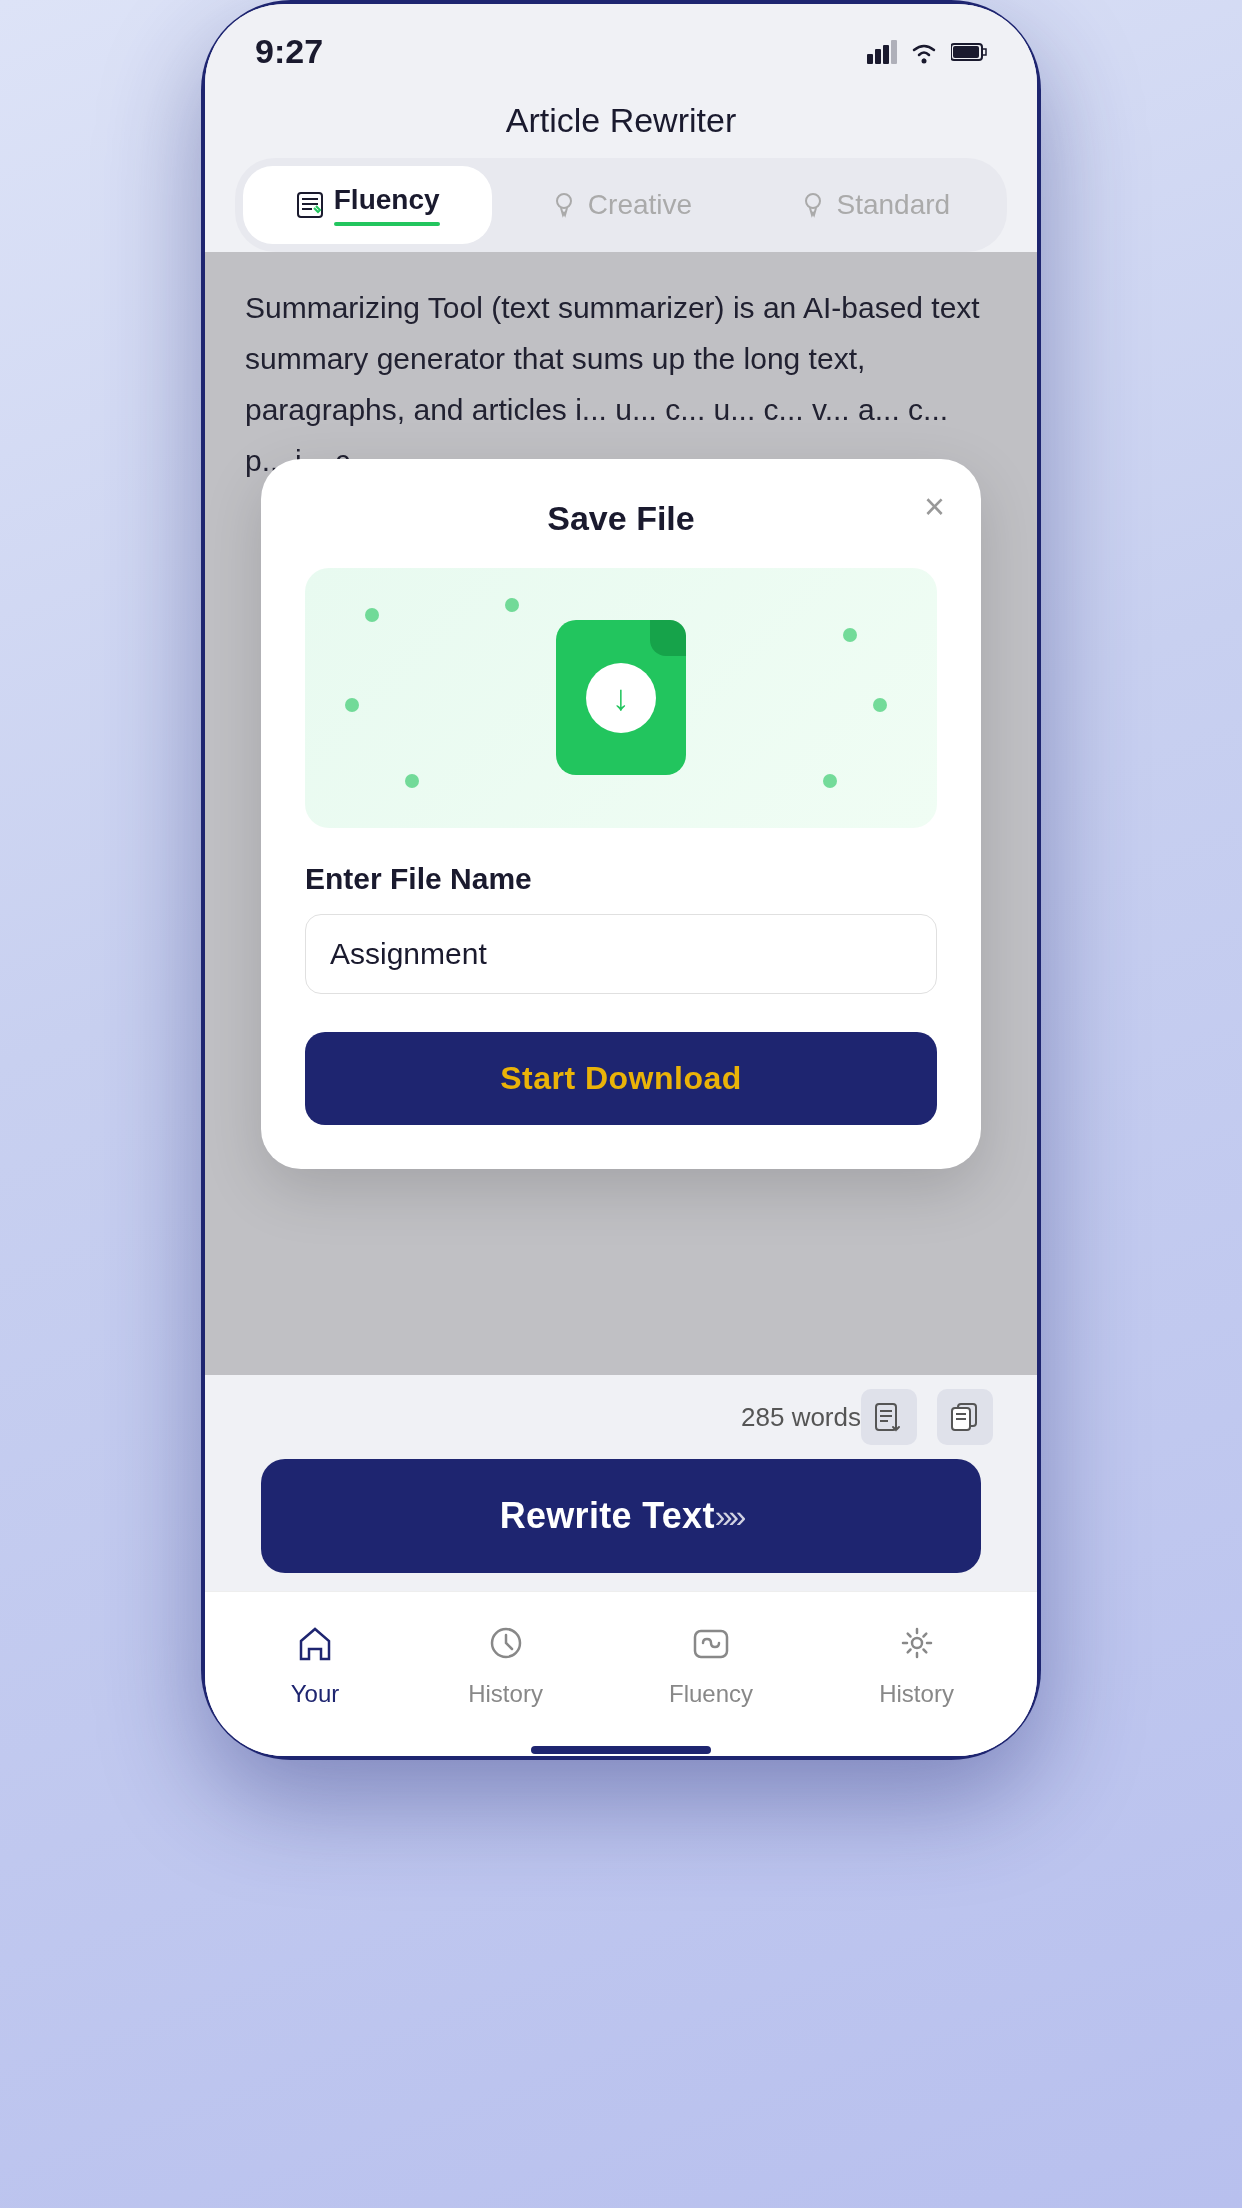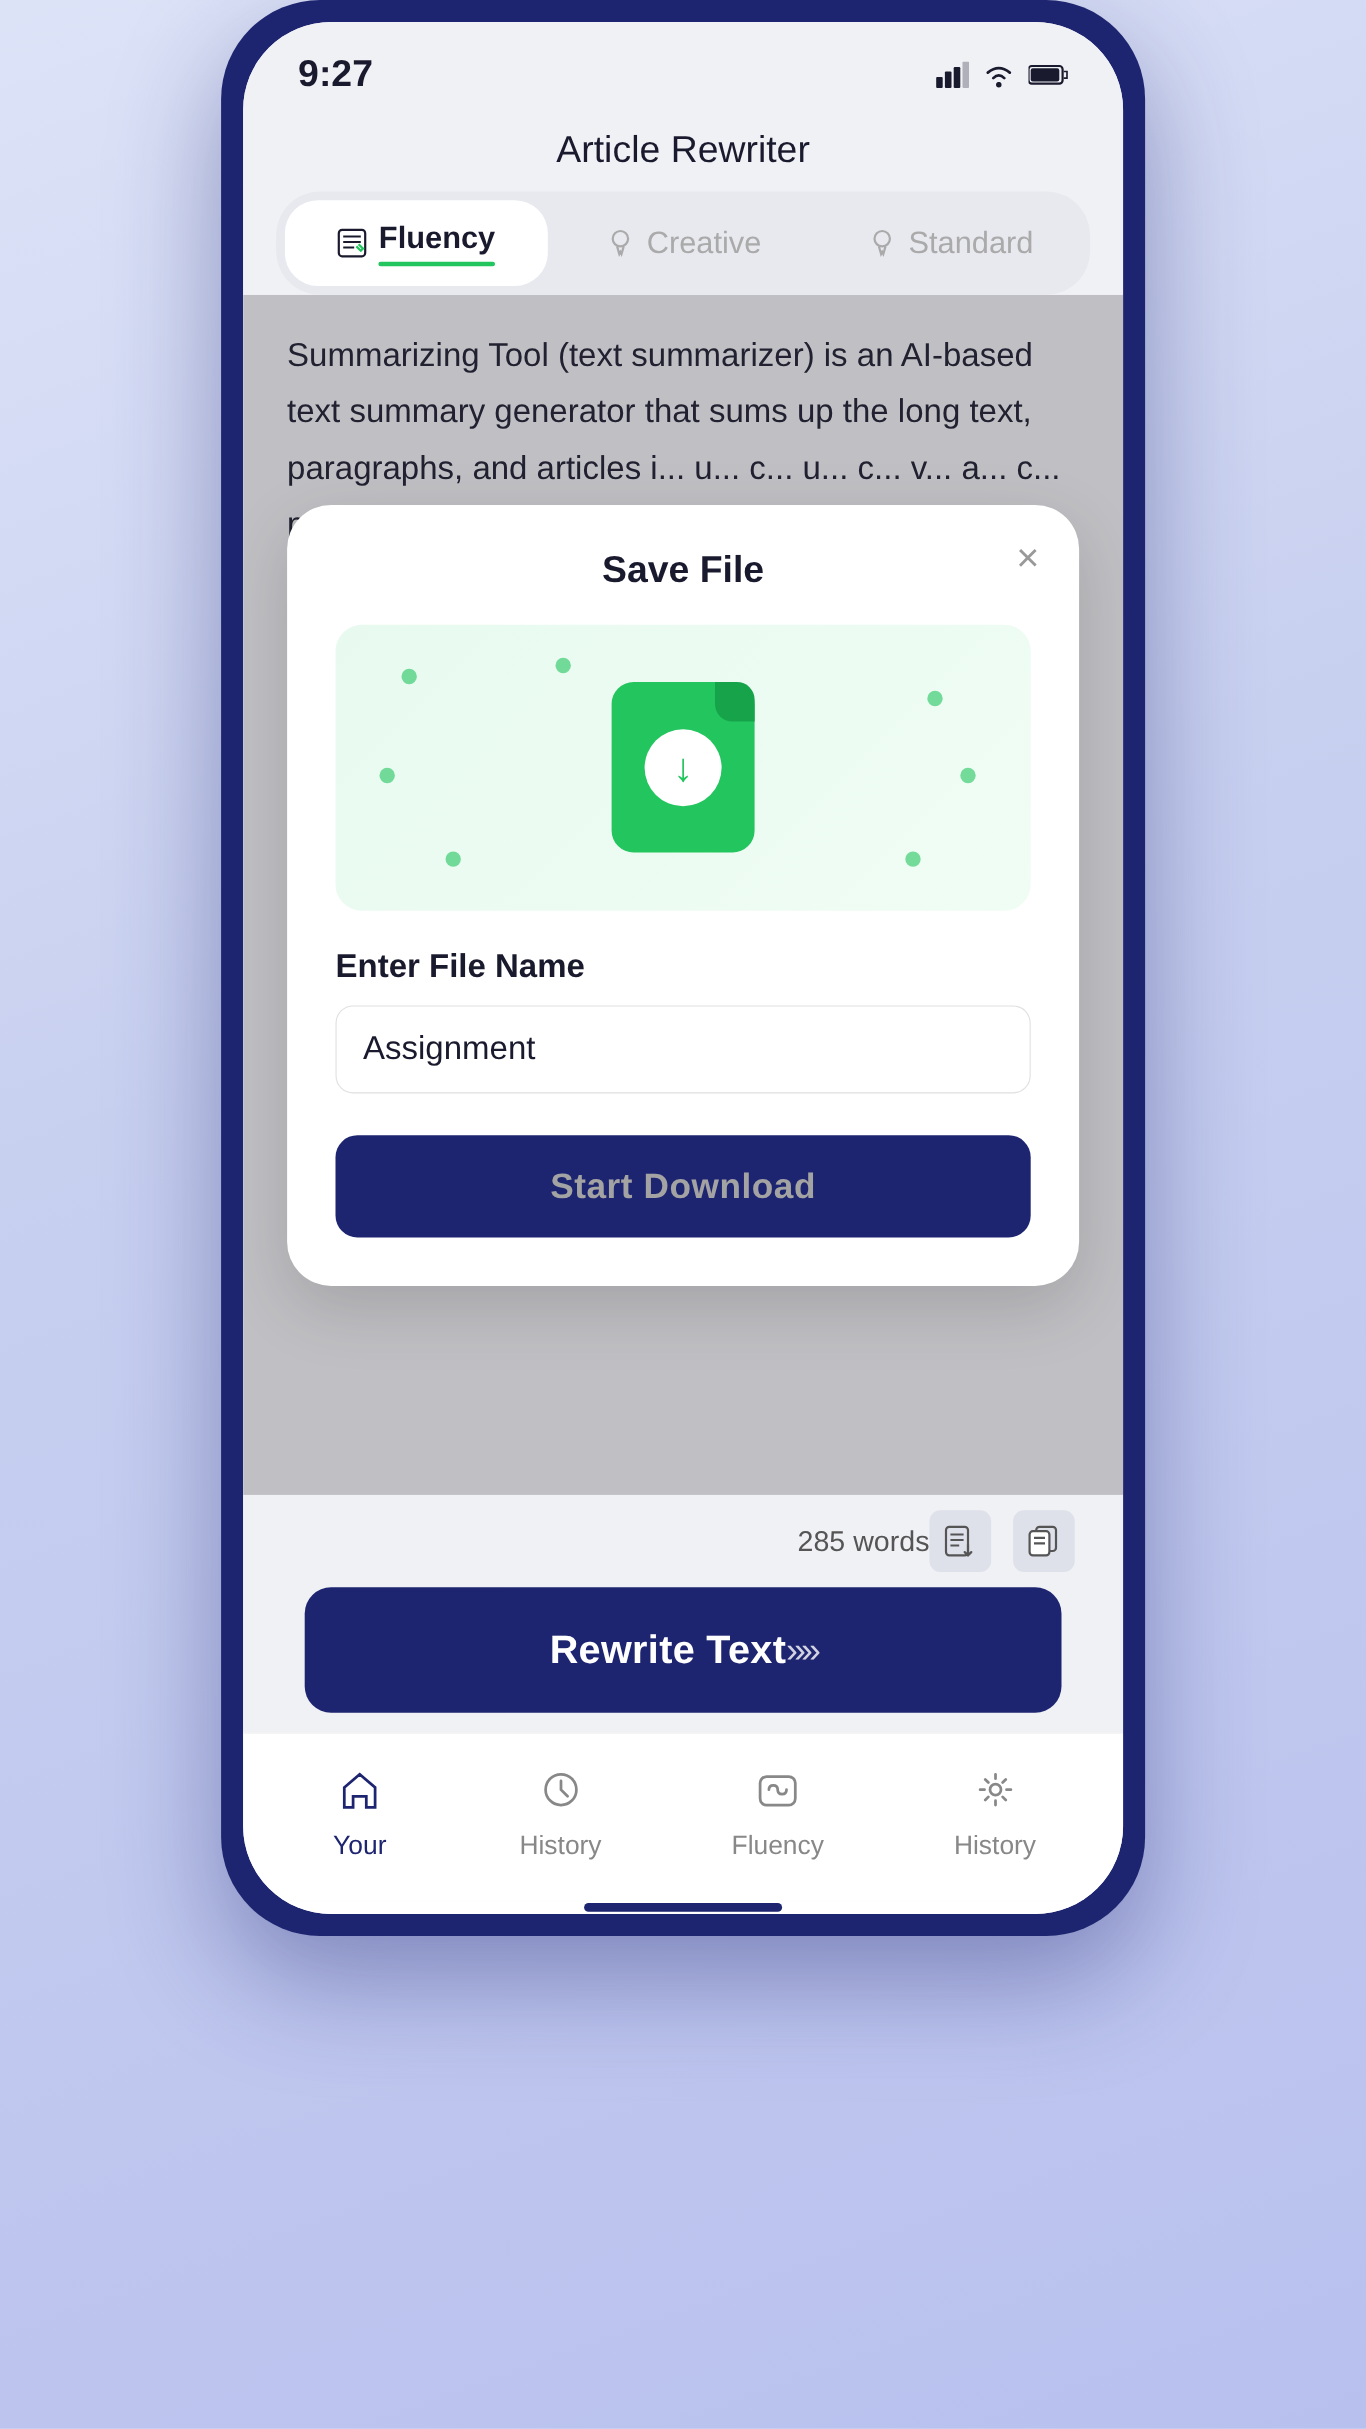--- a/index.html
+++ b/index.html
@@ -33,21 +33,21 @@
       font-weight: 600;
       color: #2a3080;
       line-height: 1.2;
     }
 
     .phone-wrapper {
       width: 840px;
       height: 1760px;
       background: #1e2570;
       border-radius: 90px;
-      padding: 20px;
+      padding: 4px;
       box-shadow: 0 40px 100px rgba(30,37,112,0.4);
       position: relative;
     }
 
     .phone-screen {
       width: 100%;
       height: 100%;
       background: #f0f1f5;
       border-radius: 80px;
       overflow: hidden;
@@ -275,21 +275,21 @@
       color: #1a1a2e;
       background: white;
       outline: none;
       margin-bottom: 26px;
     }
 
     .modal-btn {
       width: 100%;
       padding: 28px;
       background: #1e2570;
-      color: #a3a3a3;
+      color: #eab308;
       border: none;
       border-radius: 20px;
       font-size: 32px;
       font-weight: 700;
       cursor: pointer;
       letter-spacing: 0.5px;
       margin-top: 12px;
     }
 
     

